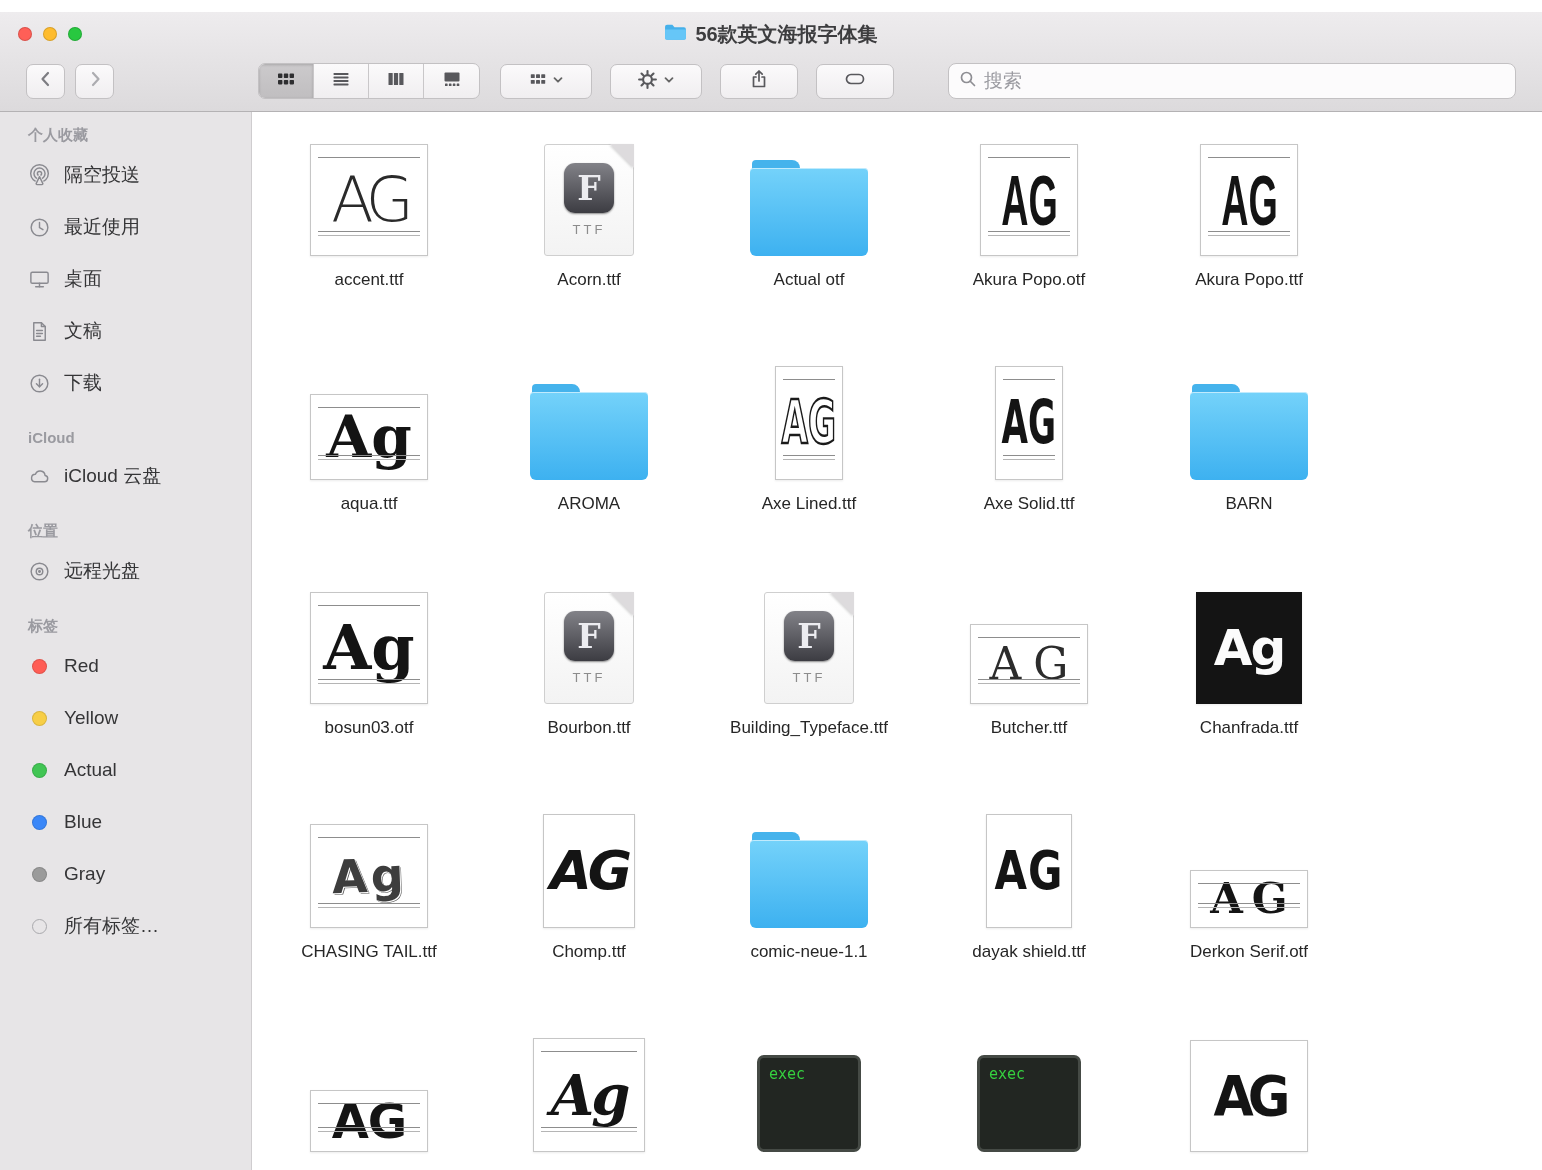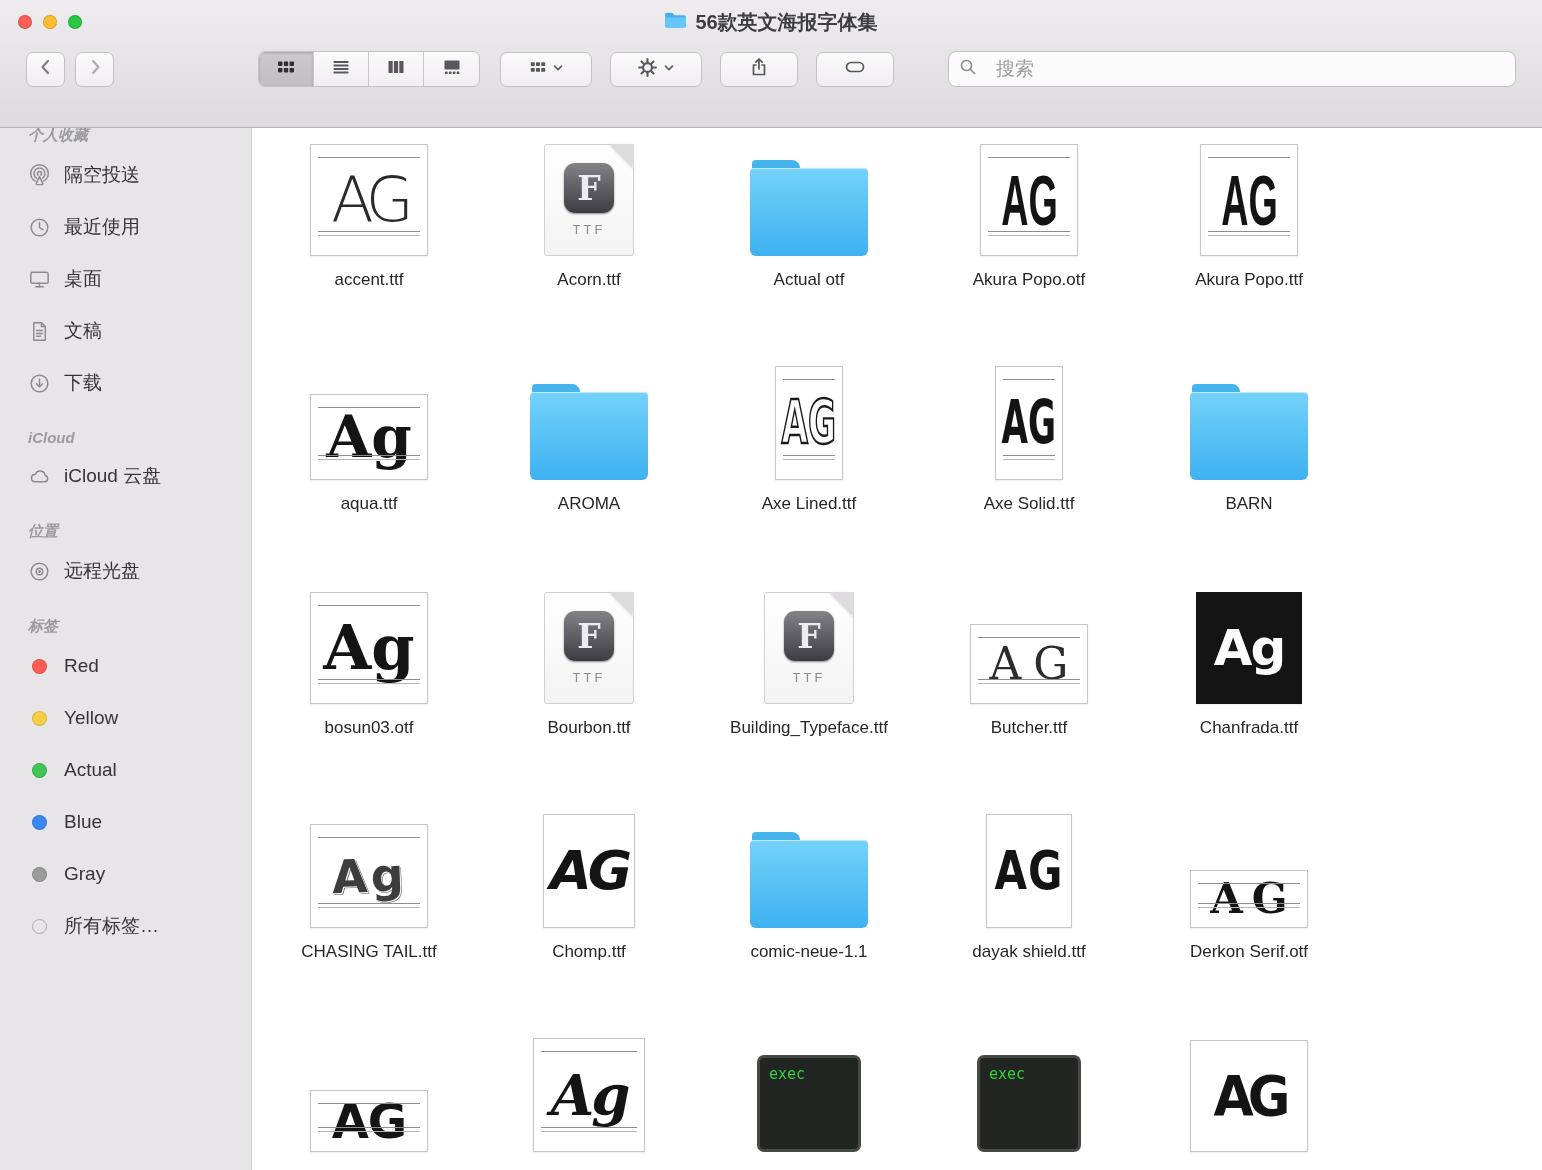--- a/index.html
+++ b/index.html
@@ -5,21 +5,21 @@
   * { margin:0; padding:0; box-sizing:border-box; }
   html,body { width:1542px; height:1170px; overflow:hidden; }
   body {
     font-family:"Liberation Sans","DejaVu Sans",sans-serif;
     background:#fff; position:relative;
     -webkit-font-smoothing:antialiased;
   }
 
   
   .header {
-    position:absolute; top:0; left:0; right:0; height:128px;
+    position:absolute; top:12px; left:0; right:0; height:100px;
     background:linear-gradient(#eeecee,#dcdadc);
     border-bottom:1px solid #b4b2b4;
     z-index:5;
   }
   .titlebar { position:relative; height:44px; }
   .lights { position:absolute; left:18px; top:15px; display:flex; gap:11px; }
   .light { width:14px; height:14px; border-radius:50%; box-shadow:inset 0 0 0 1px rgba(0,0,0,.15); }
   .title-wrap {
     position:absolute; left:0; right:0; top:0; height:44px;
     display:flex; align-items:center; justify-content:center; gap:8px;
@@ -37,35 +37,35 @@
   .seg-group { display:flex; margin-left:144px; border:1px solid #c3c1c3; border-radius:7px; overflow:hidden; background:linear-gradient(#fbfafb,#f0eef0); }
   .seg { width:55px; height:34px; display:flex; align-items:center; justify-content:center; color:#58585c; border-right:1px solid #c9c7c9; }
   .seg:last-child { border-right:none; }
   .seg.selected { background:linear-gradient(#cccacc,#c0bec0); color:#2e2e30; box-shadow:inset 0 1px 3px rgba(0,0,0,.18); }
   .dd { width:92px; margin-left:20px; }
   .dd2 { margin-left:18px; }
   .plain { width:78px; margin-left:18px; }
   .searchbox {
     flex:1; margin-left:54px; height:36px;
     border:1px solid #c3c1c3; border-radius:8px; background:#fcfbfc;
-    display:flex; align-items:center; padding:0 10px; gap:19px;
+    display:flex; align-items:center; padding:0 10px; gap:7px;
   }
   .searchbox input {
     border:none; outline:none; background:transparent; flex:1;
     font-size:19px; color:#333; font-family:inherit;
   }
   .searchbox input::placeholder { color:#9a9aa0; }
 
   
   .sidebar {
     position:absolute; top:100px; left:0; bottom:0; width:252px;
     background:#e7e5e7; border-right:1px solid #cfcdcf;
     padding-top:6px; overflow:hidden;
   }
-  .section-title { margin:20px 0 4px 28px; font-size:15px; font-weight:700; color:#9a9aa0;font-style:italic; }
+  .section-title { margin:20px 0 4px 28px; font-size:15px; font-weight:700; color:#9a9aa0; }
   .side-item {
     height:52px; display:flex; align-items:center; gap:13px; padding-left:28px;
     font-size:19px; color:#353537; cursor:default;
   }
   .sicon { width:23px; height:23px; flex:0 0 auto; }
   .tag-dot { width:15px; height:15px; border-radius:50%; margin:0 4px; box-shadow:inset 0 0 0 1px rgba(0,0,0,.12); flex:0 0 auto; }
   .tag-dot.ring { background:transparent !important; border:1.6px solid #a9a9ad; box-shadow:none; }
 
   
   .content {

